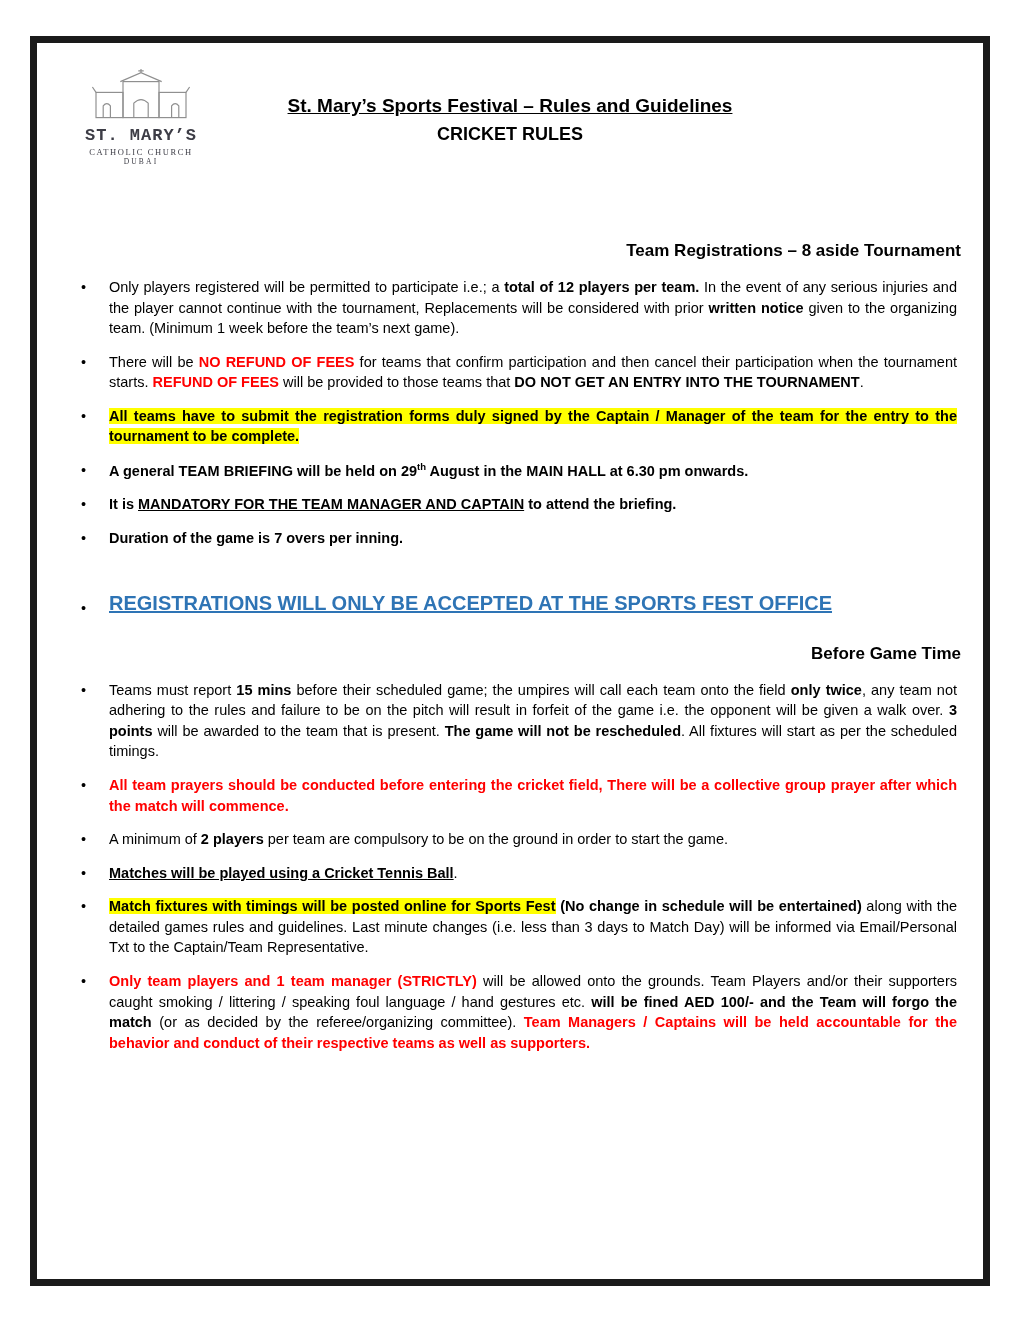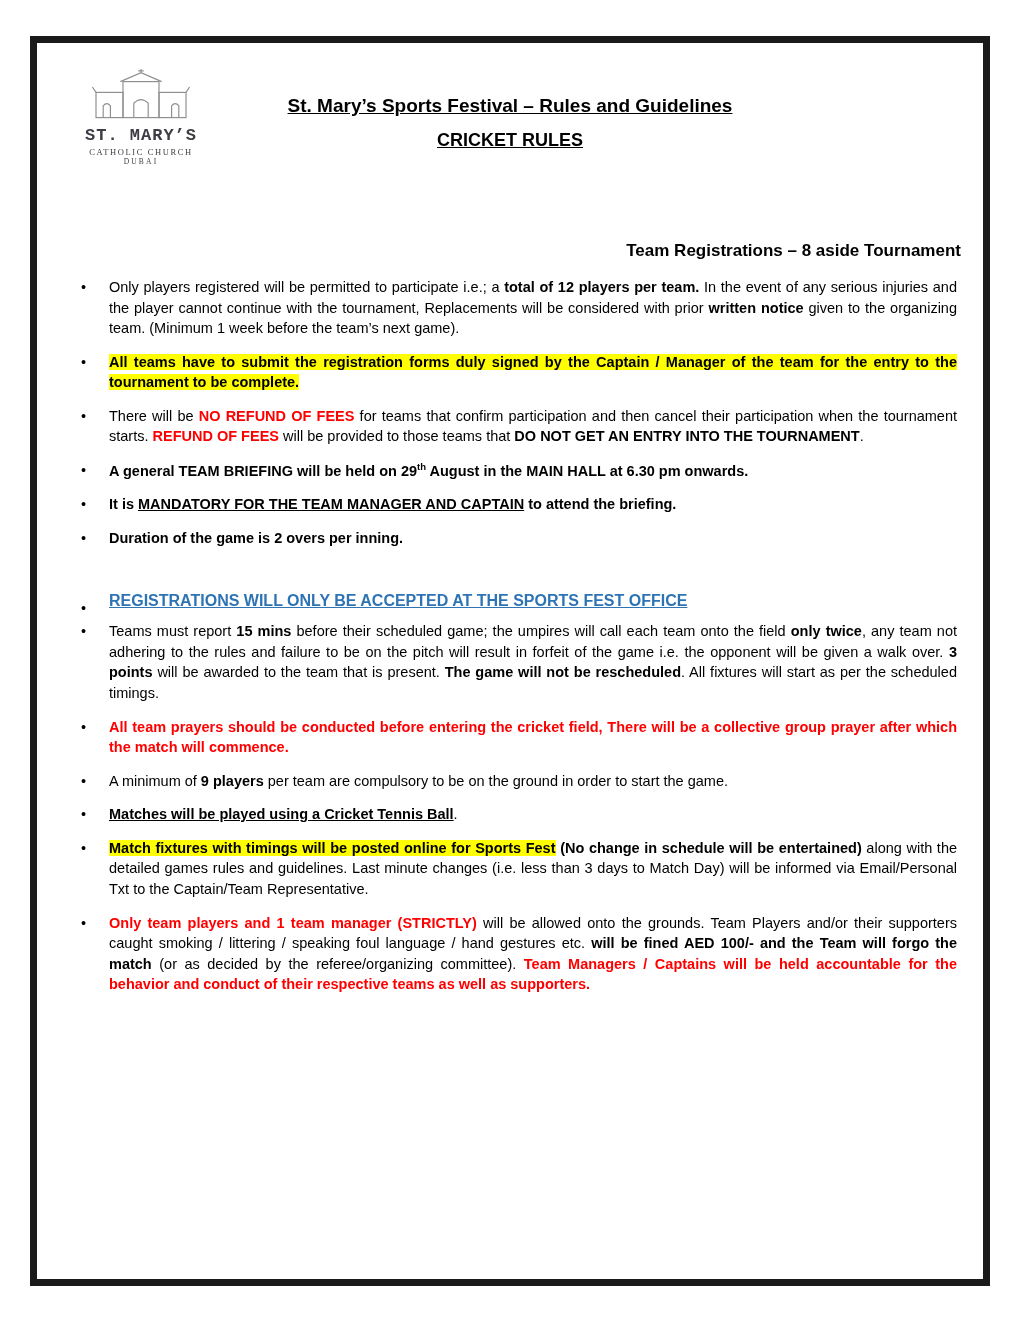--- a/index.html
+++ b/index.html
@@ -26,21 +26,21 @@
   }
   
   .doc-header{position:relative;height:158px;}
   .logo{position:absolute;left:14px;top:14px;width:136px;text-align:center;line-height:1.15;}
   .logo svg{display:block;margin:0 auto 3px auto;}
   .logo-line1{font-family:Liberation Mono, monospace;font-weight:bold;font-size:17px;letter-spacing:1px;color:var(--logo-ink);}
   .logo-line2{font-family:"Liberation Serif","DejaVu Serif",serif;font-size:8.5px;letter-spacing:1.6px;color:var(--logo-ink);margin-top:2px;}
   .logo-line3{font-family:"Liberation Serif","DejaVu Serif",serif;font-size:7.5px;letter-spacing:2.2px;color:var(--logo-ink);margin-top:1px;}
   .doc-titles{text-align:center;padding-top:40px;}
   .doc-title{font-size:19px;font-weight:bold;text-decoration:underline;}
-  .doc-subtitle{font-size:18px;font-weight:bold;text-decoration:underline;margin-top:13px;}
+  .doc-subtitle{font-size:18px;font-weight:bold;margin-top:7px;}
   
   .section-heading{
     font-size:17px;font-weight:bold;text-align:right;margin:28px 0 16px 0;
   }
   ul.bullet-list{list-style:none;margin:0;padding:0 4px 0 50px;}
   li.bullet{
     position:relative;margin:0 0 13px 0;font-size:14.5px;line-height:1.42;
     text-align:justify;
   }
   li.bullet::before{
@@ -48,21 +48,21 @@
   }
   li.bullet.announce{margin:42px 0 10px 0;text-align:left;}
   li.bullet.announce::before{top:7px;}
   
   .b{font-weight:bold;}
   .u{text-decoration:underline;}
   .red{color:var(--red);}
   .hl{background:var(--highlight);}
   .sup{vertical-align:super;font-size:9.5px;}
   .blue{color:var(--blue);}
-  .big{font-size:16px;line-height:1.25;}
+  .big{font-size:20px;line-height:1.25;}
 </style>
 </head>
 <body>
 
 <div class="page-frame">
   <div class="content">
 
     <div class="doc-header">
       <div class="logo">
         <svg viewBox="0 0 120 60" width="112" height="54" aria-hidden="true">
@@ -85,33 +85,34 @@
       <div class="doc-titles">
         <div class="doc-title">St. Mary’s Sports Festival – Rules and Guidelines</div>
         <div class="doc-subtitle">CRICKET RULES</div>
       </div>
     </div>
 
     <div>
         <div class="section-heading">Team Registrations – 8 aside Tournament</div>
         <ul class="bullet-list">
           <li class="bullet"><span>Only players registered will be permitted to participate i.e.; a </span><span class="b">total of 12 players per team.</span><span> In the event of any serious injuries and the player cannot continue with the tournament, Replacements will be considered with prior </span><span class="b">written notice</span><span> given to the organizing team. (Minimum 1 week before the team’s next game).</span></li>
+          <li class="bullet"><span>There will be </span><span class="b red">NO REFUND OF FEES</span><span> for teams that confirm participation and then cancel their participation when the tournament starts. </span><span class="b red">REFUND OF FEES</span><span> will be provided to those teams that </span><span class="b">DO NOT GET AN ENTRY INTO THE TOURNAMENT</span><span>.</span></li>
           <li class="bullet"><span class="b hl">All teams have to submit the registration forms duly signed by the Captain / Manager of the team for the entry to the tournament to be complete.</span></li>
-          <li class="bullet"><span>There will be </span><span class="b red">NO REFUND OF FEES</span><span> for teams that confirm participation and then cancel their participation when the tournament starts. </span><span class="b red">REFUND OF FEES</span><span> will be provided to those teams that </span><span class="b">DO NOT GET AN ENTRY INTO THE TOURNAMENT</span><span>.</span></li>
           <li class="bullet"><span class="b">A general TEAM BRIEFING will be held on 29</span><span class="b sup">th</span><span class="b"> August in the MAIN HALL at 6.30 pm onwards.</span></li>
           <li class="bullet"><span class="b">It is </span><span class="b u">MANDATORY FOR THE TEAM MANAGER AND CAPTAIN</span><span class="b"> to attend the briefing.</span></li>
-          <li class="bullet"><span class="b">Duration of the game is 2 overs per inning.</span></li>
+          <li class="bullet"><span class="b">Duration of the game is 7 overs per inning.</span></li>
         </ul>
         <ul class="bullet-list">
           <li class="bullet announce"><span class="b u blue big">REGISTRATIONS WILL ONLY BE ACCEPTED AT THE SPORTS FEST OFFICE</span></li>
         </ul>
+        <div class="section-heading">Before Game Time</div>
         <ul class="bullet-list">
           <li class="bullet"><span>Teams must report </span><span class="b">15 mins</span><span> before their scheduled game; the umpires will call each team onto the field </span><span class="b">only twice</span><span>, any team not adhering to the rules and failure to be on the pitch will result in forfeit of the game i.e. the opponent will be given a walk over. </span><span class="b">3 points</span><span> will be awarded to the team that is present. </span><span class="b">The game will not be rescheduled</span><span>. All fixtures will start as per the scheduled timings.</span></li>
           <li class="bullet"><span class="b red">All team prayers should be conducted before entering the cricket field, There will be a collective group prayer after which the match will commence.</span></li>
-          <li class="bullet"><span>A minimum of </span><span class="b">9 players</span><span> per team are compulsory to be on the ground in order to start the game.</span></li>
+          <li class="bullet"><span>A minimum of </span><span class="b">2 players</span><span> per team are compulsory to be on the ground in order to start the game.</span></li>
           <li class="bullet"><span class="b u">Matches will be played using a Cricket Tennis Ball</span><span>.</span></li>
           <li class="bullet"><span class="b hl">Match fixtures with timings will be posted online for Sports Fest</span><span> </span><span class="b">(No change in schedule will be entertained)</span><span> along with the detailed games rules and guidelines. Last minute changes (i.e. less than 3 days to Match Day) will be informed via Email/Personal Txt to the Captain/Team Representative.</span></li>
           <li class="bullet"><span class="b red">Only team players and 1 team manager (STRICTLY)</span><span> will be allowed onto the grounds. Team Players and/or their supporters caught smoking / littering / speaking foul language / hand gestures etc. </span><span class="b">will be fined AED 100/- and the Team will forgo the match</span><span> (or as decided by the referee/organizing committee). </span><span class="b red">Team Managers / Captains will be held accountable for the behavior and conduct of their respective teams as well as supporters.</span></li>
         </ul>
       </div>
 
   </div>
 </div>
 
 </body></html>

